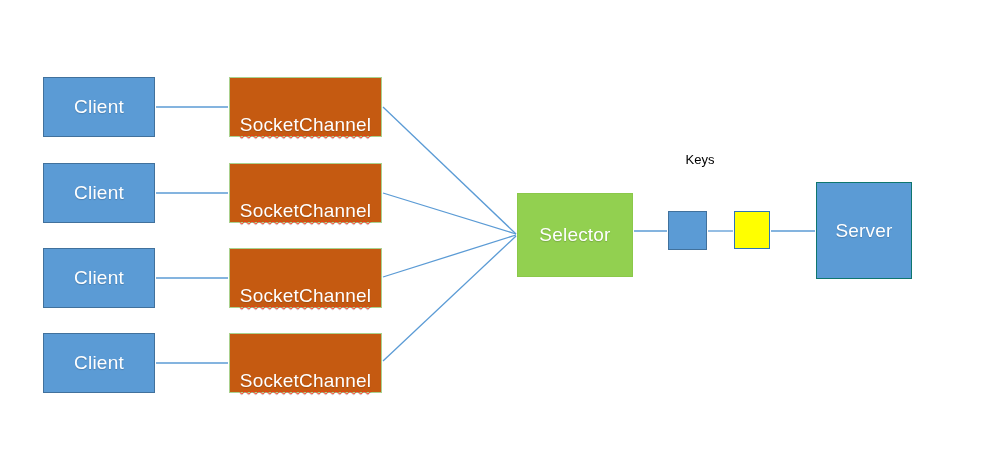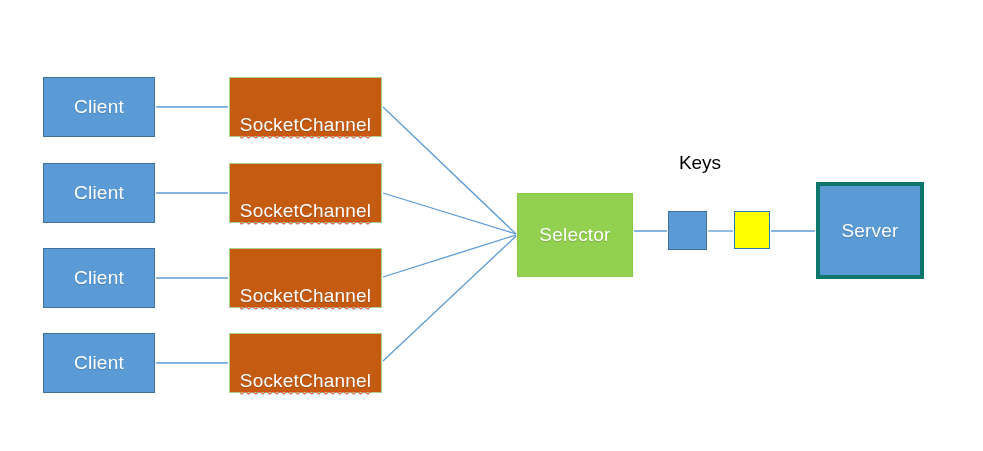--- a/index.html
+++ b/index.html
@@ -62,30 +62,30 @@
     left: 668px; top: 199px; width: 39px; height: 39px;
     background: #5B9BD5;
     border: 1px solid #41719C;
   }
   .key-yellow {
     left: 734px; top: 199px; width: 36px; height: 38px;
     background: #FFFF00;
     border: 1px solid #2E75B6;
   }
   .server {
-    left: 816px; top: 170px; width: 108px; height: 97px;
+    left: 816px; top: 170px; width: 96px; height: 97px;
     background: #5B9BD5;
-    border: 4px solid #0f766e;
+    border: 1px solid #0f766e;
   }
   .keys-label {
     position: absolute;
     left: 655px; top: 140px; width: 90px;
     text-align: center;
     color: #000000;
-    font-size: 19px;
+    font-size: 13px;
     text-shadow: none;
   }
 </style>
 </head>
 <body>
 
 <div class="canvas">
 
   <svg class="wires" viewBox="0 0 983 451" xmlns="http://www.w3.org/2000/svg">
     <g stroke="#5B9BD5" stroke-width="1.3" fill="none">

